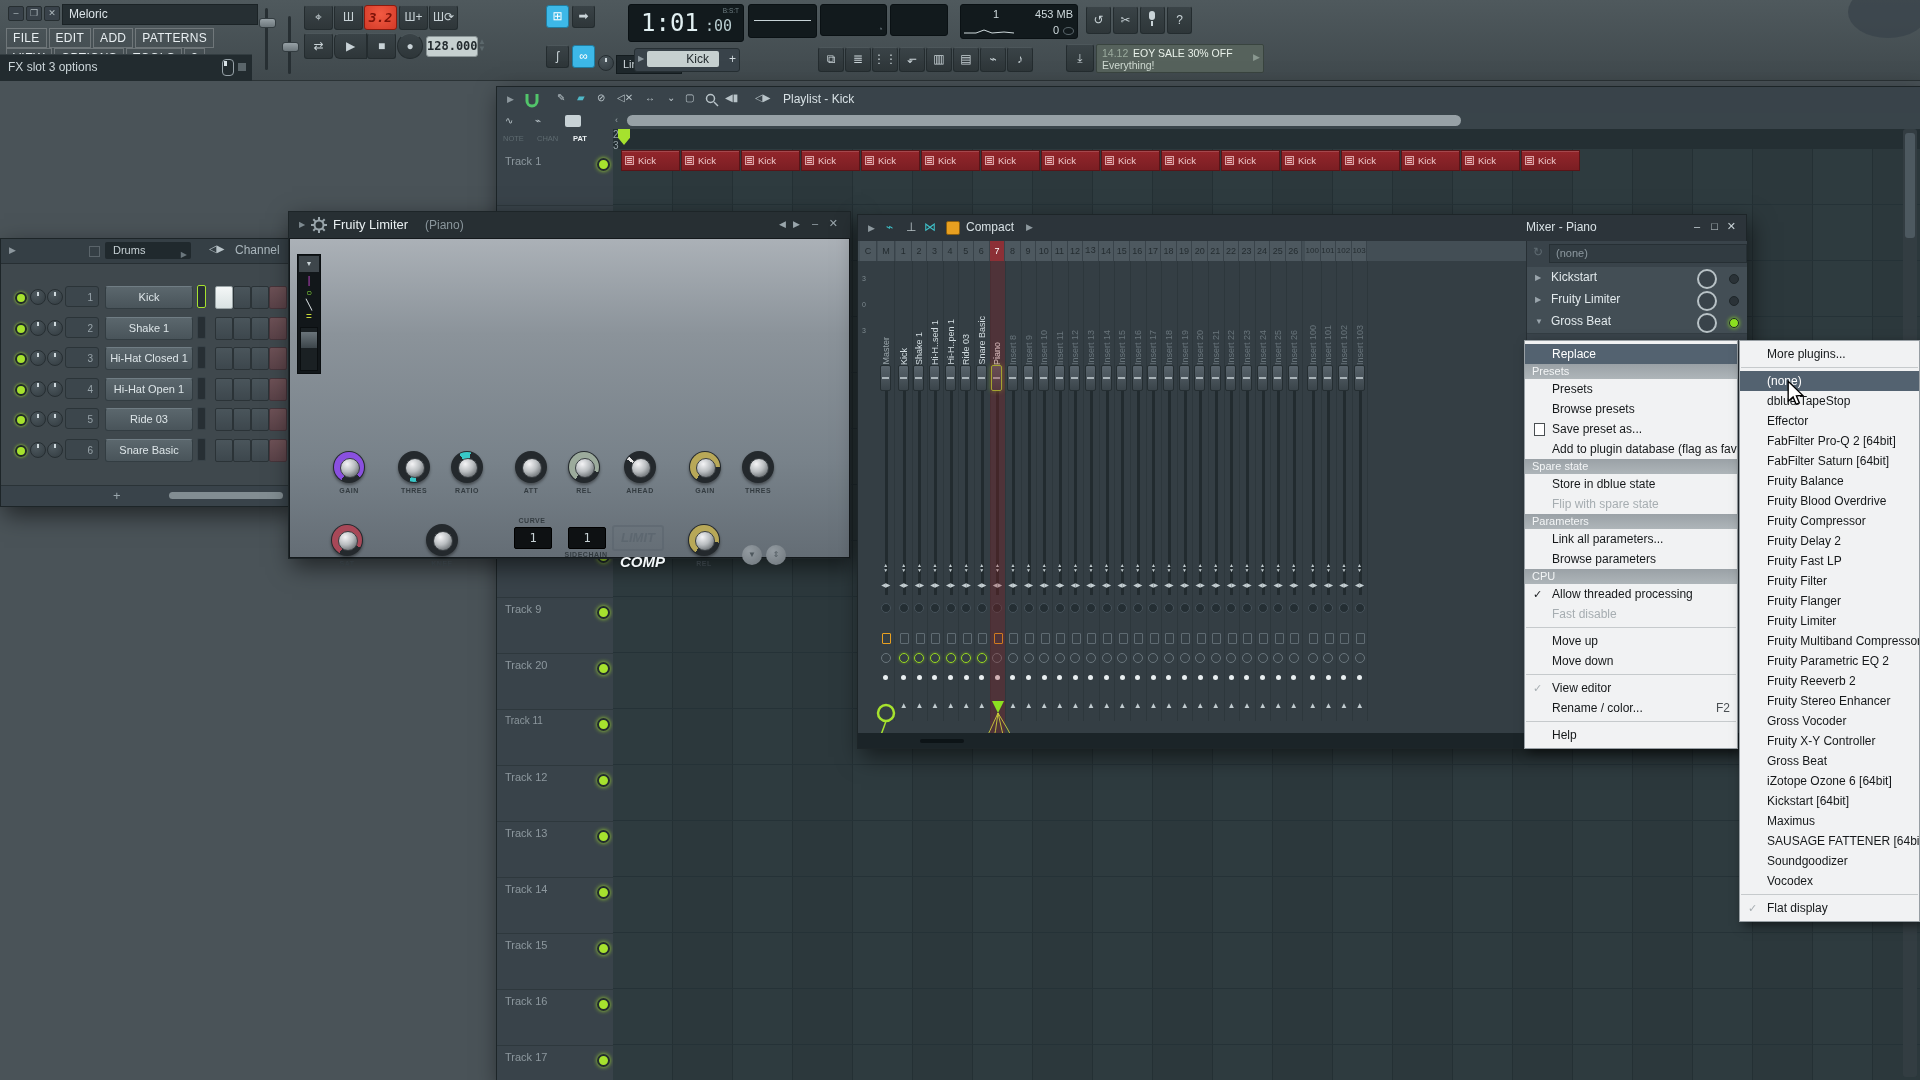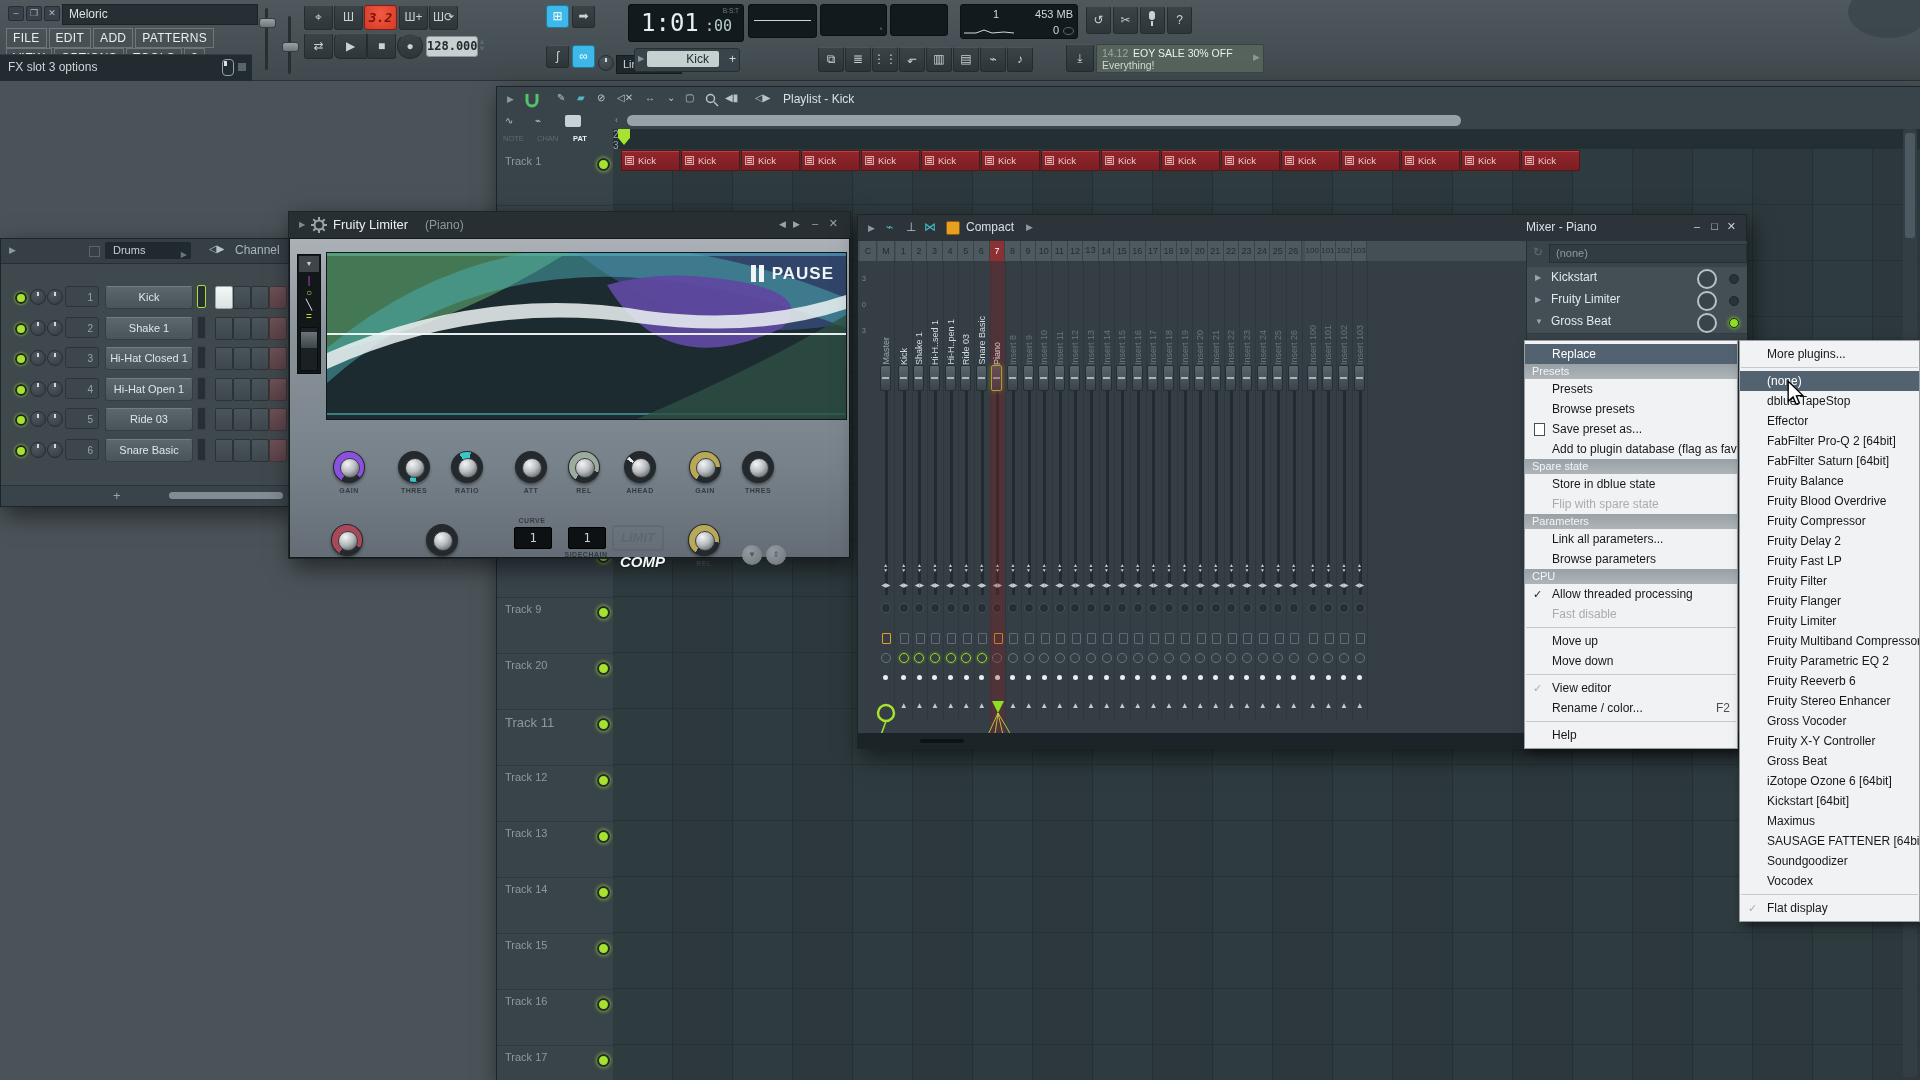--- a/index.html
+++ b/index.html
@@ -254,21 +254,21 @@
         </div>
         <div style="left: 0px; top: 448px; right: 0px; height: 56px; border-bottom: 1px solid rgb(46, 56, 61); position: absolute;">
           <div style="left: 8px; top: 6px; position: absolute; color: rgb(141, 152, 158); font-size: 11px;">Track 9</div>
           <div class="trkled" style="left: 100px; top: 9px; position: absolute;"></div>
         </div>
         <div style="left: 0px; top: 504px; right: 0px; height: 56px; border-bottom: 1px solid rgb(46, 56, 61); position: absolute;">
           <div style="left: 8px; top: 6px; position: absolute; color: rgb(141, 152, 158); font-size: 11px;">Track 20</div>
           <div class="trkled" style="left: 100px; top: 9px; position: absolute;"></div>
         </div>
         <div style="left: 0px; top: 560px; right: 0px; height: 56px; border-bottom: 1px solid rgb(46, 56, 61); position: absolute;">
-          <div style="left: 8px; top: 6px; position: absolute; color: rgb(141, 152, 158); font-size: 13px; text-align: right;">Track 11</div>
+          <div style="left: 8px; top: 6px; position: absolute; color: rgb(141, 152, 158); font-size: 10px; text-align: right;">Track 11</div>
           <div class="trkled" style="left: 100px; top: 9px; position: absolute;"></div>
         </div>
         <div style="left: 0px; top: 616px; right: 0px; height: 56px; border-bottom: 1px solid rgb(46, 56, 61); position: absolute;">
           <div style="left: 8px; top: 6px; position: absolute; color: rgb(141, 152, 158); font-size: 11px;">Track 12</div>
           <div class="trkled" style="left: 100px; top: 9px; position: absolute;"></div>
         </div>
         <div style="left: 0px; top: 672px; right: 0px; height: 56px; border-bottom: 1px solid rgb(46, 56, 61); position: absolute;">
           <div style="left: 8px; top: 6px; position: absolute; color: rgb(141, 152, 158); font-size: 11px;">Track 13</div>
           <div class="trkled" style="left: 100px; top: 9px; position: absolute;"></div>
         </div>
@@ -544,36 +544,20 @@
         <div class="abs" style="left:1px;top:1px;width:20px;height:16px;background:#3e464b;color:#c8d2d6;font-size:7px;text-align:center;line-height:16px;">▼</div>
         <div class="abs" style="left:0;top:20px;width:22px;text-align:center;color:#d048d8;font-size:10px;line-height:12px;">|</div>
         <div class="abs" style="left:0;top:32px;width:22px;text-align:center;color:#8ae03a;font-size:10px;line-height:12px;">○</div>
         <div class="abs" style="left:0;top:44px;width:22px;text-align:center;color:#e8eef0;font-size:10px;line-height:12px;">╲</div>
         <div class="abs" style="left:0;top:56px;width:22px;text-align:center;color:#c8d838;font-size:10px;line-height:12px;">=</div>
         <div class="abs" style="left:2px;top:72px;width:16px;height:42px;background:#1a2023;border:1px solid #0a0e10;">
           <div class="abs" style="left:0px;top:4px;width:16px;height:16px;background:linear-gradient(#6a747a,#3c454a);"></div>
         </div>
       </div>
 
-      <div class="abs" style="left:36px;top:13px;width:519px;height:166px;background:#1c2b30;border:1px solid #10181b;overflow:hidden;">
-        <svg width="519" height="166">
-          <rect x="0" y="0" width="519" height="3" fill="#4fb8b8" opacity=".8"></rect>
-          <rect x="0" y="160" width="519" height="2" fill="#4fb8b8" opacity=".6"></rect>
-          <path d="M0,0 L240,0 Q130,70 0,100 Z" fill="#5aa268" opacity=".65"></path>
-          <path d="M250,0 L519,0 L519,70 Q380,100 250,0 Z" fill="#4a66b0" opacity=".45"></path>
-          <path d="M0,130 Q200,-50 519,75 L519,45 Q210,-80 0,95 Z" fill="#49b0b4" opacity=".5"></path>
-          <path d="M280,32 Q340,130 455,75 Q485,45 420,30 Q340,14 280,32 Z" fill="#5e49a0" opacity=".95"></path>
-          <path d="M519,62 Q430,115 310,166 L519,166 Z" fill="#2e5044" opacity=".8"></path>
-          <path d="M0,100 Q160,30 320,58 Q430,72 519,42 L519,56 Q430,86 310,70 Q150,48 0,116 Z" fill="#edf3f5" opacity=".85"></path>
-          <rect x="0" y="80" width="519" height="2" fill="#f2f8f8" opacity=".95"></rect>
-        </svg>
-        <div class="abs" style="right:90px;top:12px;width:5px;height:17px;background:#f0f5f6;"></div>
-        <div class="abs" style="right:82px;top:12px;width:5px;height:17px;background:#f0f5f6;"></div>
-        <span class="abs" style="right:12px;top:11px;font-size:17px;font-weight:bold;color:#f0f5f6;letter-spacing:1px;">PAUSE</span>
-      </div>
 
       <div id="limiter-knobs">
           <div class="fl-knob" style="left: 43px; top: 212px;">
             <div class="fl-arc" style="background: conic-gradient(from 210deg, rgb(138, 80, 224) 285deg, rgba(0, 0, 0, 0) 0deg);"></div>
             <div class="fl-cap"></div>
           </div>
           <div class="fl-lab" style="left: 29px; top: 248px;">GAIN</div>
           <div class="fl-knob" style="left: 108px; top: 212px;">
             <div class="fl-arc" style="background: conic-gradient(from 170deg, rgb(56, 200, 200) 28deg, rgba(0, 0, 0, 0) 0deg);"></div>
             <div class="fl-cap"></div>
@@ -1195,21 +1179,21 @@
       <div class="mi"><span>Fruity Balance</span></div>
       <div class="mi"><span>Fruity Blood Overdrive</span></div>
       <div class="mi"><span>Fruity Compressor</span></div>
       <div class="mi"><span>Fruity Delay 2</span></div>
       <div class="mi"><span>Fruity Fast LP</span></div>
       <div class="mi"><span>Fruity Filter</span></div>
       <div class="mi"><span>Fruity Flanger</span></div>
       <div class="mi"><span>Fruity Limiter</span></div>
       <div class="mi"><span>Fruity Multiband Compressor</span></div>
       <div class="mi"><span>Fruity Parametric EQ 2</span></div>
-      <div class="mi"><span>Fruity Reeverb 6</span></div>
+      <div class="mi"><span>Fruity Reeverb 2</span></div>
       <div class="mi"><span>Fruity Stereo Enhancer</span></div>
       <div class="mi"><span>Gross Vocoder</span></div>
       <div class="mi"><span>Fruity X-Y Controller</span></div>
       <div class="mi"><span>Gross Beat</span></div>
       <div class="mi"><span>iZotope Ozone 6 [64bit]</span></div>
       <div class="mi"><span>Kickstart [64bit]</span></div>
       <div class="mi"><span>Maximus</span></div>
       <div class="mi"><span>SAUSAGE FATTENER [64bit]</span></div>
       <div class="mi"><span>Soundgoodizer</span></div>
       <div class="mi"><span>Vocodex</span></div>

